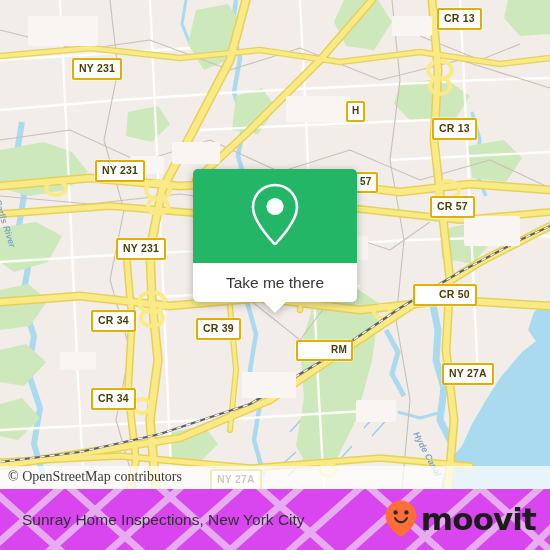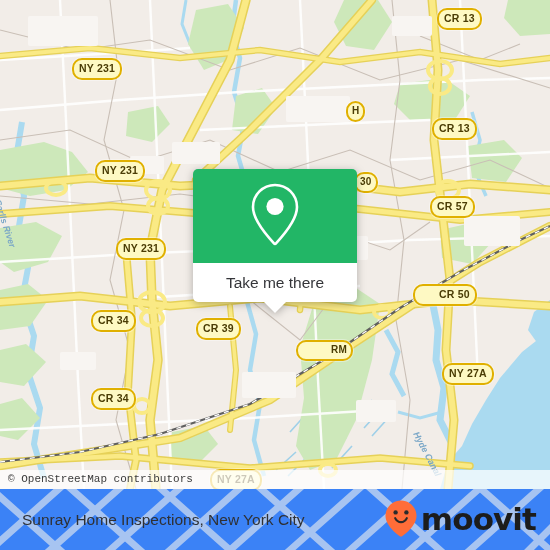--- a/index.html
+++ b/index.html
@@ -14,23 +14,23 @@
   #map {
     position:absolute; left:0; top:0; width:550px; height:489px;
     background:#f2ede8;
     overflow:hidden;
   }
   #map-svg { position:absolute; left:0; top:0; width:550px; height:489px; display:block; }
 
   
   .shield {
     position:absolute;
-    background:#fef9c3;
+    background:#ffffff;
     border:2px solid #e0b000;
-    border-radius:10px;
+    border-radius:2px;
     color:#4a3c05;
     font-weight:bold;
     font-size:10.5px;
     line-height:1;
     padding:3px 5px 4px 5px;
     letter-spacing:0.2px;
     white-space:nowrap;
     font-family:"Liberation Sans", sans-serif;
     box-shadow:0 0 0 1px rgba(255,255,255,.35);
   }
@@ -44,23 +44,23 @@
     font-weight:600;
     white-space:nowrap;
     font-family:"Liberation Sans", sans-serif;
   }
 
   
   #attrib {
     position:absolute; left:0; bottom:0; width:100%;
     background:rgba(255,255,255,.72);
     padding:3px 6px 4px 8px;
-    font-size:11px;
+    font-size:14px;
     color:#3b3b3b;
-    font-family:Liberation Mono, monospace;
+    font-family:Liberation Serif, serif;
   }
 
   
   #popup {
     position:absolute;
     left:193px; top:125px;
     width:164px;
     border-radius:5px;
     filter:drop-shadow(0 2px 4px rgba(0,0,0,.28));
     margin-top:44px;
@@ -89,21 +89,21 @@
     margin-left:-11px;
     width:0; height:0;
     border-left:11px solid transparent;
     border-right:11px solid transparent;
     border-top:11px solid #ffffff;
   }
 
   
   #footer {
     position:absolute; left:0; top:489px; width:550px; height:61px;
-    background:#3b82f6;
+    background:#d946ef;
     overflow:hidden;
   }
   #footer-wm { position:absolute; left:0; top:0; width:550px; height:61px; opacity:.6; }
   #footer-inner {
     position:relative;
     width:100%; height:100%;
     display:flex; align-items:center; justify-content:space-between;
     padding:0 14px 0 22px;
   }
   #footer-title {
@@ -282,21 +282,21 @@
       <div class="shield" style="left: 432px; top: 118px;">CR 13</div>
       <div class="shield" style="left: 430px; top: 196px;">CR 57</div>
       <div class="shield" style="left: 413px; top: 284px; padding-left: 24px;">CR 50</div>
       <div class="shield" style="left: 442px; top: 363px;">NY 27A</div>
       <div class="shield" style="left: 91px; top: 310px;">CR 34</div>
       <div class="shield" style="left: 91px; top: 388px;">CR 34</div>
       <div class="shield" style="left: 196px; top: 318px;">CR 39</div>
       <div class="shield sm" style="left: 296px; top: 340px; padding-left: 33px;">RM</div>
       <div class="shield" style="left: 210px; top: 469px;">NY 27A</div>
       <div class="shield sm" style="left: 346px; top: 101px;">H</div>
-      <div class="shield sm" style="left: 354px; top: 172px;">30</div>
+      <div class="shield sm" style="left: 354px; top: 172px;">57</div>
     </div>
   <div id="waterlabels">
       <div class="water-label" style="left: 2px; top: 198px; transform: rotate(72deg); transform-origin: left top;">Carlls River</div>
       <div class="water-label" style="left: 420px; top: 430px; transform: rotate(62deg); transform-origin: left top;">Hyde Canal</div>
     </div>
 
   <div id="popup">
     <div id="popup-head">
       <span>
         <svg width="52" height="64" viewBox="0 0 52 64" fill="none">

